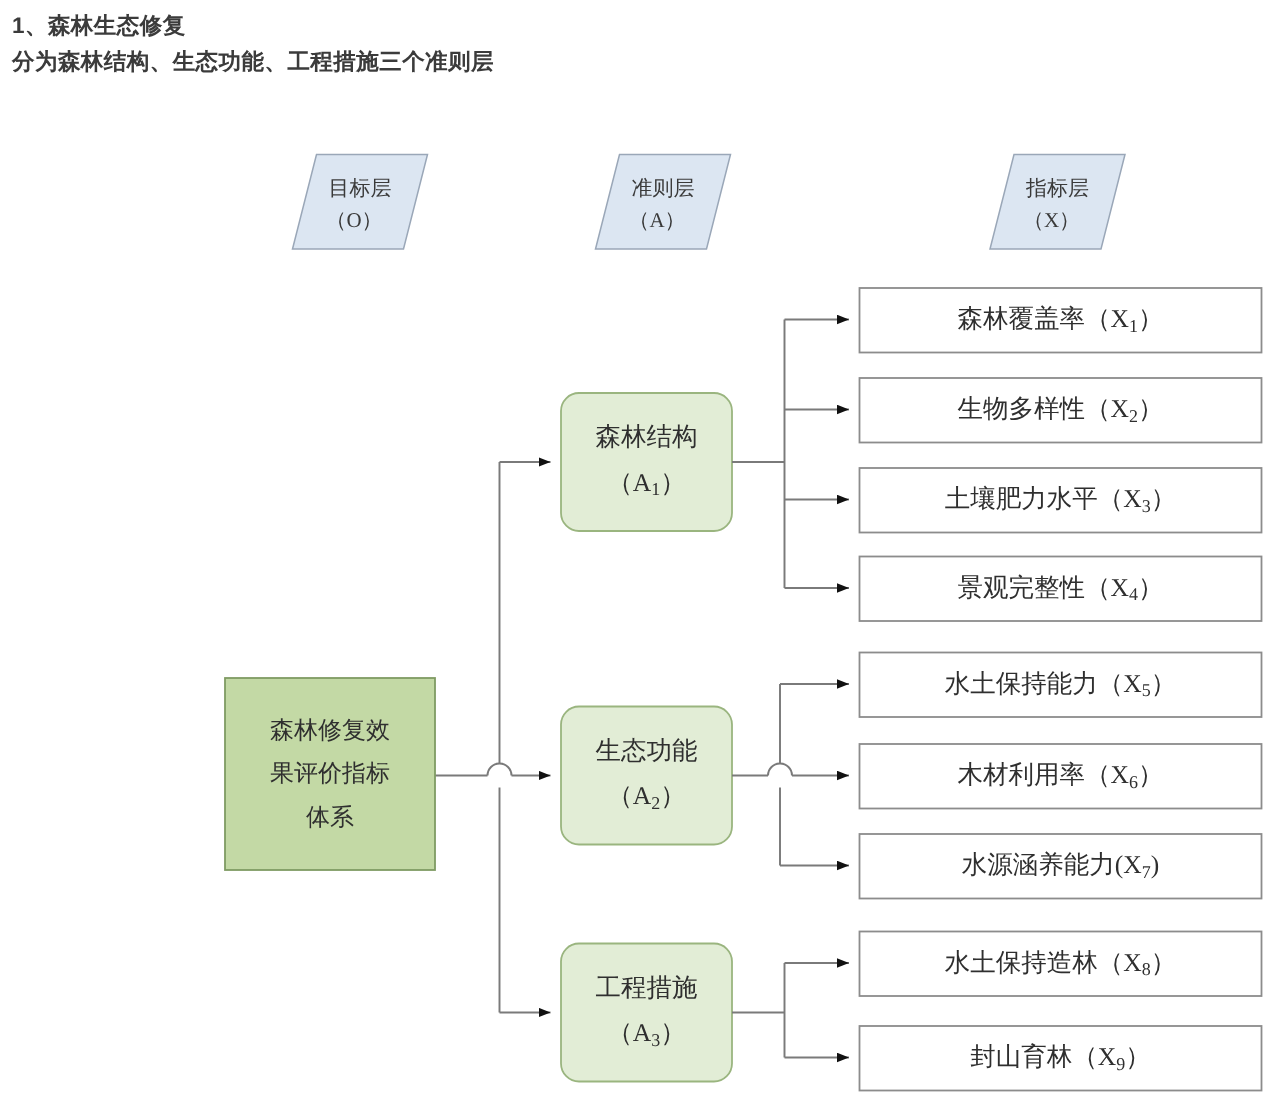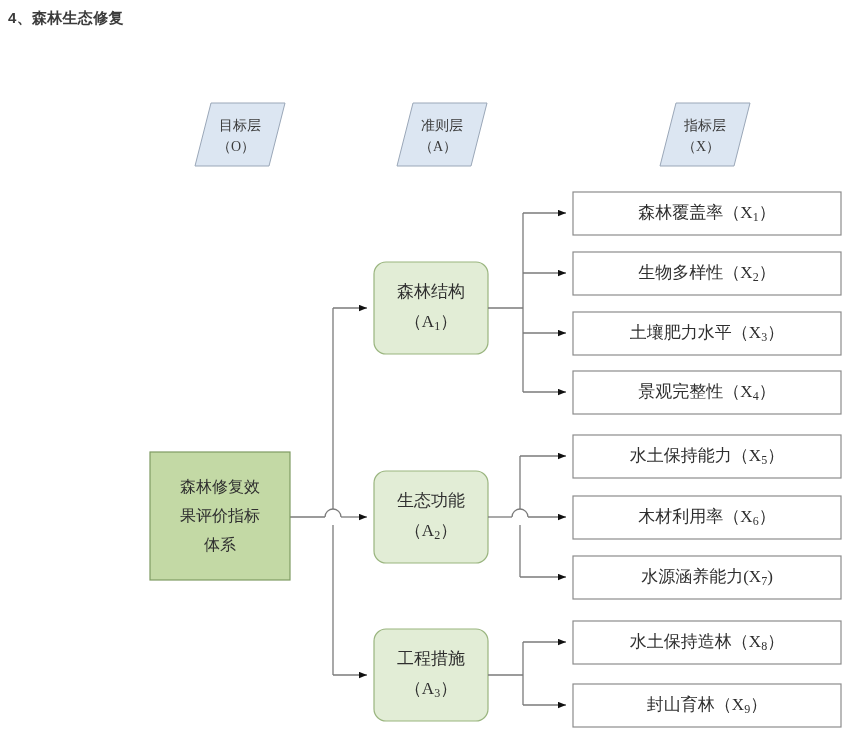--- a/index.html
+++ b/index.html
@@ -59,21 +59,22 @@
   .root-label {
     font-size: 16px;
     text-anchor: middle;
     dominant-baseline: middle;
   }
 </style>
 </head>
 <body>
 
 <div id="heading">
-  <div class="head-line">4、森林生态修复</div>
+  <div class="head-line">1、森林生态修复</div>
+  <div class="head-line">分为森林结构、生态功能、工程措施三个准则层</div>
 </div>
 
 <svg id="diagram" width="850" height="745" viewBox="0 0 850 745">
   <defs>
     <marker id="arrow" markerWidth="9" markerHeight="9" refX="8" refY="3.2" orient="auto" markerUnits="userSpaceOnUse">
       <path d="M0,0 L8,3.2 L0,6.4 z" fill="#111111"></path>
     </marker>
   </defs>
 
   <g>

